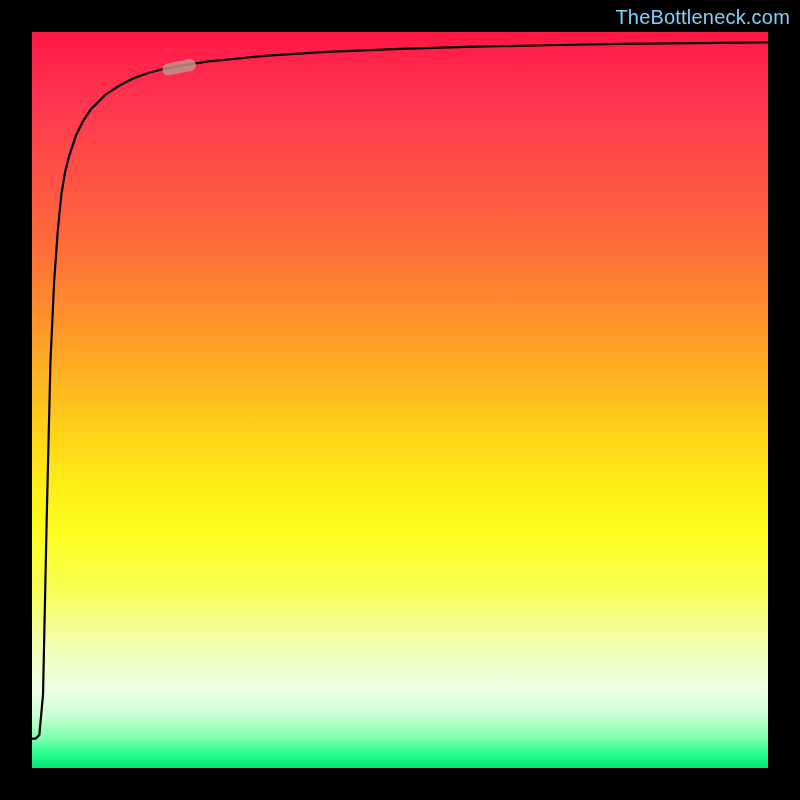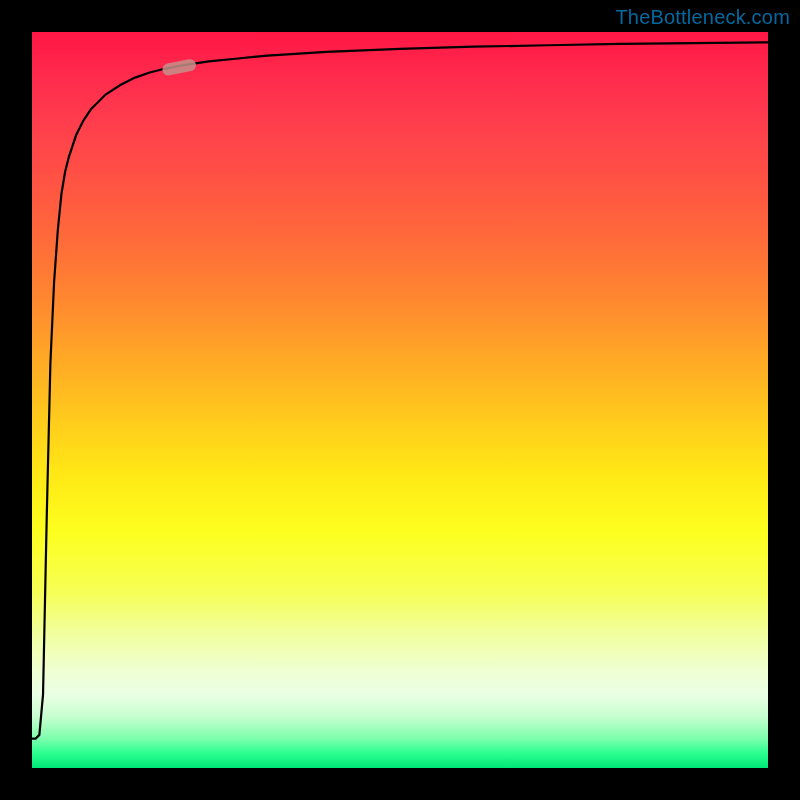--- a/index.html
+++ b/index.html
@@ -45,21 +45,21 @@
       #2bff8f 98%,
       #00e676 100%
     );
   }
   .watermark {
     position: absolute;
     top: 6px;
     right: 10px;
     font-size: 20px;
     font-weight: 500;
-    color: #0369a1;
+    color: #7dd3fc;
     letter-spacing: 0.2px;
   }
   .curve-svg {
     position: absolute;
     top: 32px;
     left: 32px;
     width: 736px;
     height: 736px;
   }
   .curve-path {

